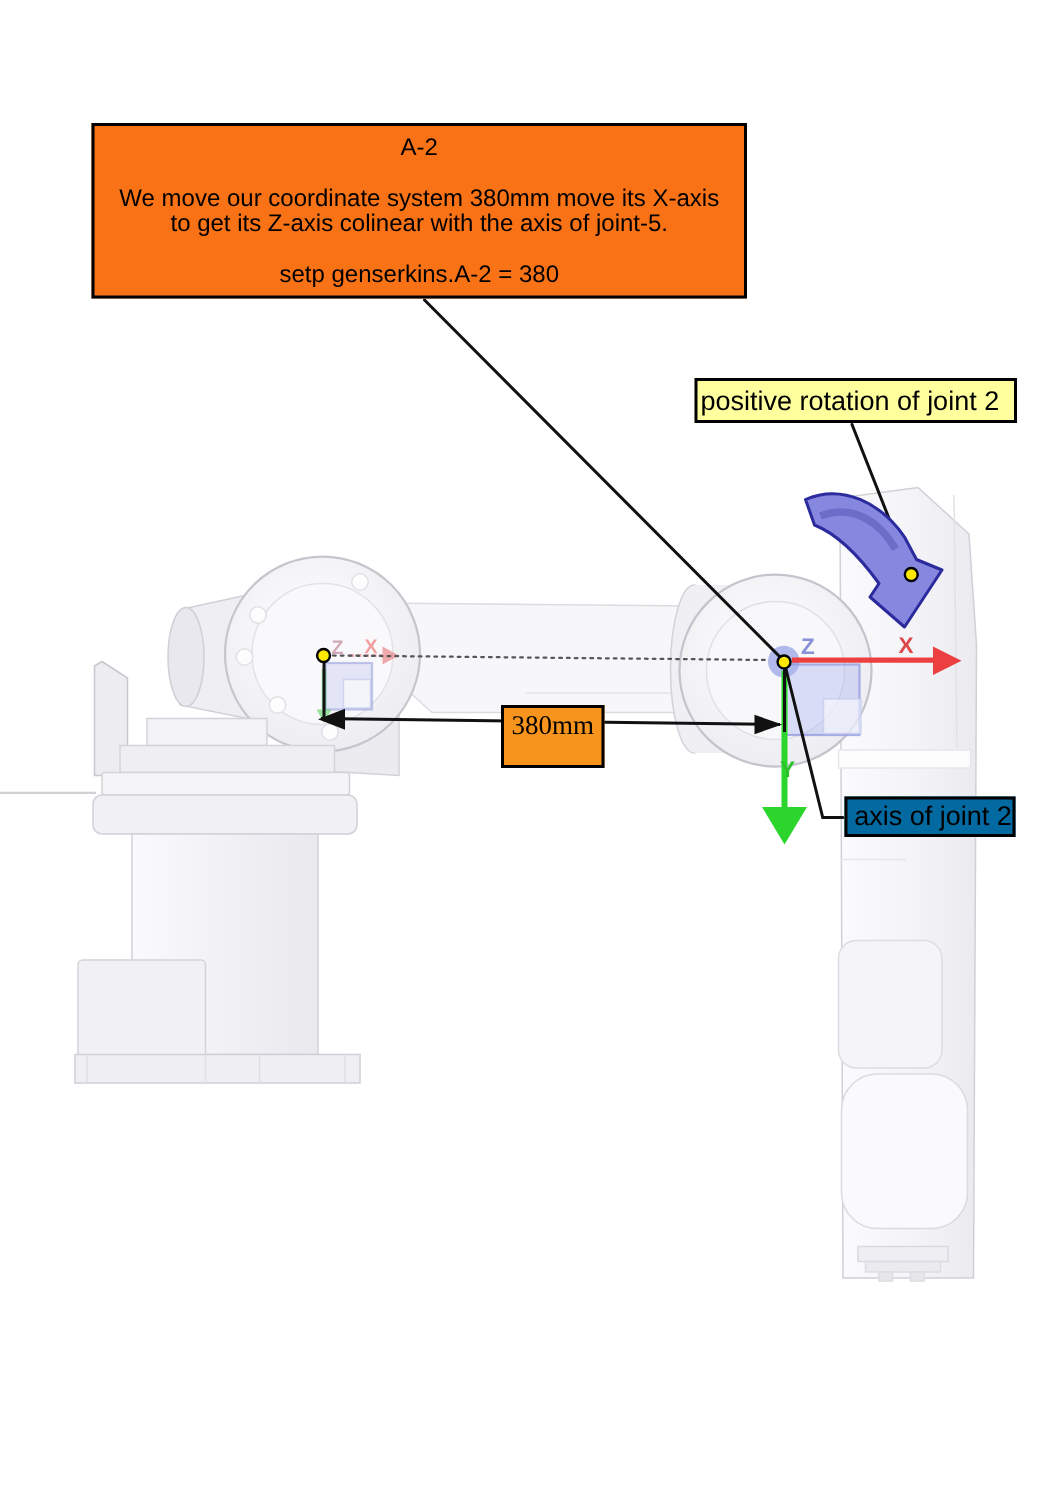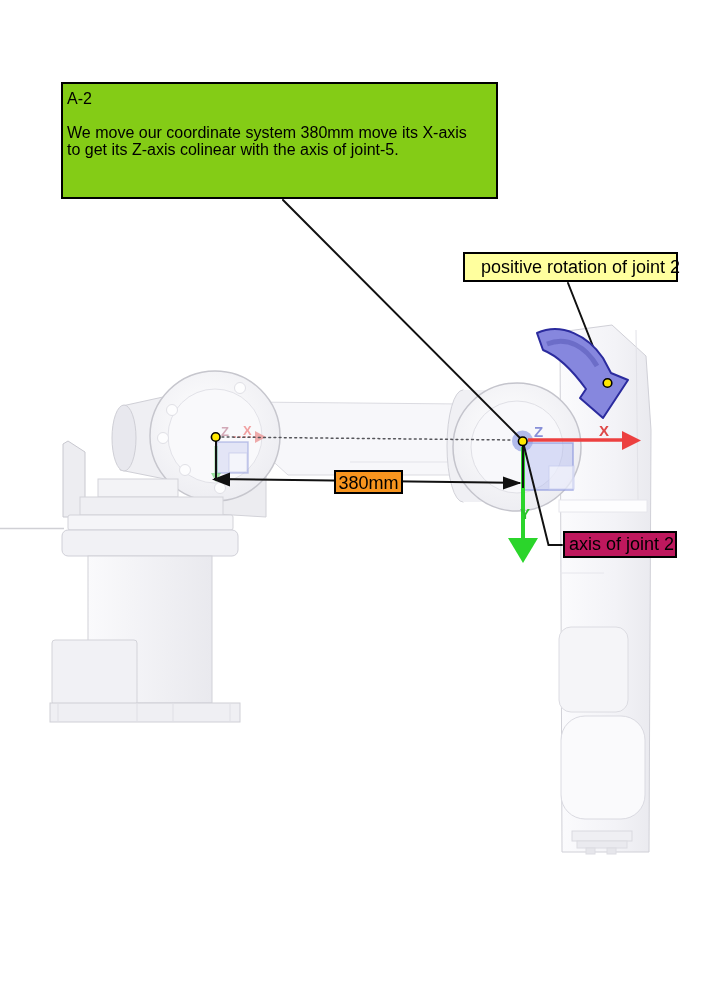--- a/index.html
+++ b/index.html
@@ -1,30 +1,30 @@
 <!DOCTYPE html>
 <html><head>
 <meta charset="utf-8">
 <style>
   html,body{margin:0;padding:0;background:#ffffff;}
   .stage{position:relative;width:707px;height:1000px;background:#ffffff;overflow:hidden;
          font-family:"Liberation Sans","DejaVu Sans",sans-serif;}
   .stage svg{position:absolute;left:0;top:0;}
   .label{position:absolute;box-sizing:border-box;border:2px solid #000;color:#000;}
-  .callout{left:61px;top:82px;width:437px;height:117px;background:#84cc16;
-           font-size:16px;line-height:17px;padding:6px 4px 0 4px;}
+  .callout{left:61px;top:82px;width:437px;height:117px;background:#f97316;
+           font-size:16px;line-height:17px;padding:6px 4px 0 4px;text-align:center;}
   .callout .co-line{margin:0;white-space:nowrap;}
   .callout .co-title{margin:0 0 17px 0;}
   .callout .co-cmd{margin:17px 0 0 0;}
   .rot-label{left:463px;top:252px;width:215px;height:30px;background:#FFFF9E;
-             font-size:18px;line-height:26px;padding-left:16px;white-space:nowrap;}
-  .axis-label{left:563px;top:531px;width:114px;height:27px;background:#be185d;
-              font-size:18px;line-height:23px;padding-left:4px;white-space:nowrap;}
-  .dim-label{left:334px;top:470px;width:69px;height:24px;background:#F7941E;
-             font-size:18px;line-height:22px;text-align:center;white-space:nowrap;}
+             font-size:18px;line-height:26px;padding-left:2px;white-space:nowrap;}
+  .axis-label{left:563px;top:531px;width:114px;height:27px;background:#0369a1;
+              font-size:18px;line-height:23px;padding-left:4px;white-space:nowrap;text-align:center;}
+  .dim-label{left:334px;top:470px;width:69px;height:42px;background:#F7941E;
+             font-size:18px;line-height:22px;text-align:center;white-space:nowrap;font-family:Liberation Serif, serif;}
   .axletter{position:absolute;font-size:15px;font-weight:bold;line-height:15px;}
   .ax-z-right{left:534px;top:424px;color:#8890D8;}
   .ax-x-right{left:599px;top:423px;color:#DE4848;}
   .ax-y-right{left:520px;top:506px;color:#2DC22D;}
   .axletter.small{font-size:13px;line-height:13px;font-weight:bold;}
   .ax-z-left{left:221px;top:425px;color:rgba(205,160,175,0.9);}
   .ax-x-left{left:243px;top:424px;color:rgba(240,150,150,0.9);}
 </style>
 </head>
 <body>
@@ -148,20 +148,21 @@
       <circle cx="215.7" cy="437" r="4.3" fill="#FFE800"></circle>
       <circle cx="522.7" cy="441.3" r="4.3" fill="#FFE800"></circle>
       <circle cx="607.5" cy="383" r="4.3" fill="#FFE800"></circle>
     </g>
   </svg>
 
   <div class="label callout">
     <div class="co-line co-title">A-2</div>
     <div class="co-line">We move our coordinate system 380mm move its X-axis</div>
     <div class="co-line">to get its Z-axis colinear with the axis of joint-5.</div>
+    <div class="co-line co-cmd">setp genserkins.A-2 = 380</div>
   </div>
 
   <div class="label rot-label">positive rotation of joint 2</div>
 
   <div class="label axis-label">axis of joint 2</div>
 
   <div class="label dim-label">380mm</div>
 
   <span class="axletter ax-z-right">Z</span>
   <span class="axletter ax-x-right">X</span>

